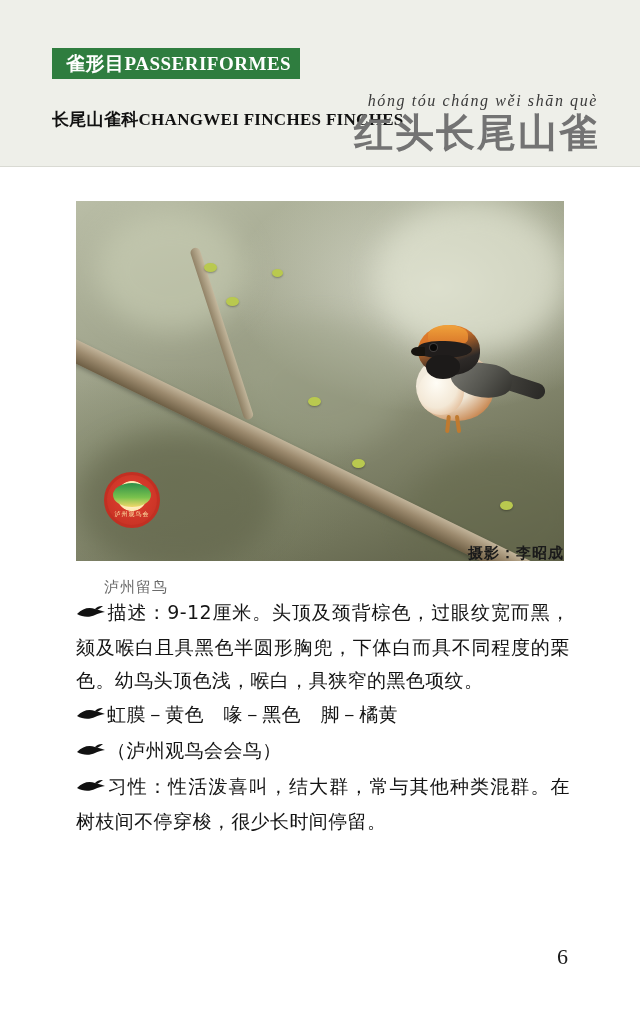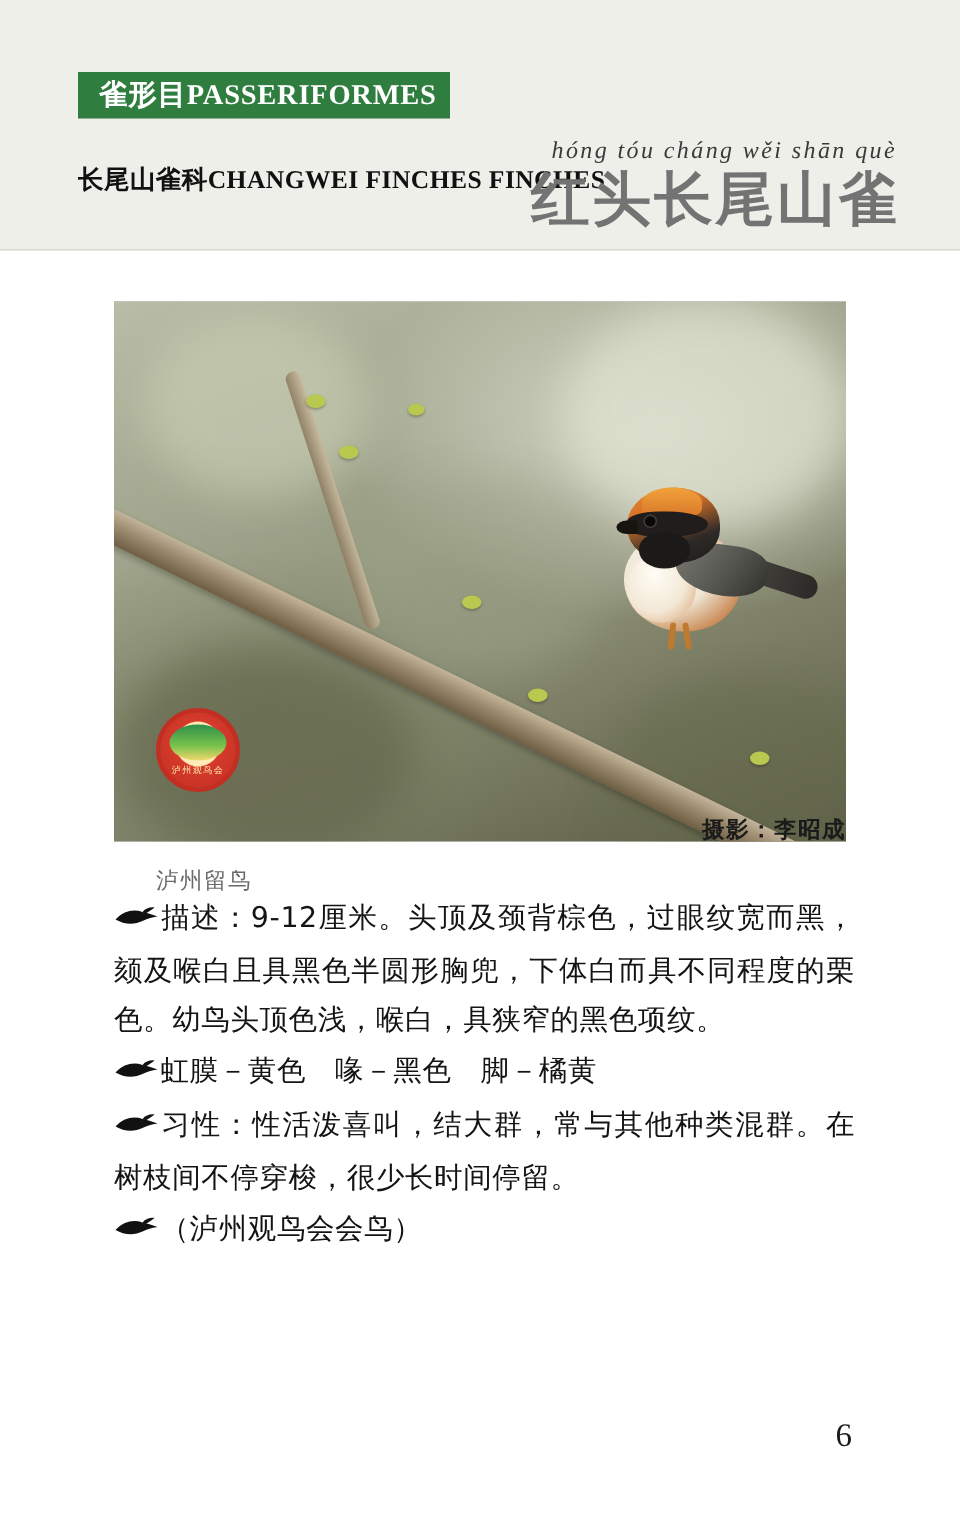--- a/index.html
+++ b/index.html
@@ -345,25 +345,25 @@
         <path d="M19 4 C21 1.6, 24 0.6, 27 1 C25 2.6, 23 4, 21 5 Z" fill="#111111"></path>
       </svg>
     </span><span>虹膜－黄色　喙－黑色　脚－橘黄</span>
   </p>
   <p class="para">
     <span class="bird-bullet">
       <svg width="30" height="16" viewBox="0 0 30 16" aria-hidden="true">
         <path d="M1 9 C7 3, 13 2, 19 4 C22 4.6, 25 5.6, 29 7 C25 7.6, 22 8.6, 19 10 C14 12.4, 7 12.6, 1 9 Z" fill="#111111"></path>
         <path d="M19 4 C21 1.6, 24 0.6, 27 1 C25 2.6, 23 4, 21 5 Z" fill="#111111"></path>
       </svg>
-    </span><span>习性：性活泼喜叫，结大群，常与其他种类混群。在树枝间不停穿梭，很少长时间停留。</span>
+    </span><span>（泸州观鸟会会鸟）</span>
   </p>
   <p class="para">
     <span class="bird-bullet">
       <svg width="30" height="16" viewBox="0 0 30 16" aria-hidden="true">
         <path d="M1 9 C7 3, 13 2, 19 4 C22 4.6, 25 5.6, 29 7 C25 7.6, 22 8.6, 19 10 C14 12.4, 7 12.6, 1 9 Z" fill="#111111"></path>
         <path d="M19 4 C21 1.6, 24 0.6, 27 1 C25 2.6, 23 4, 21 5 Z" fill="#111111"></path>
       </svg>
-    </span><span>（泸州观鸟会会鸟）</span>
+    </span><span>习性：性活泼喜叫，结大群，常与其他种类混群。在树枝间不停穿梭，很少长时间停留。</span>
   </p>
 </div>
 
 <div class="page-number">6</div>
 
 </body></html>

